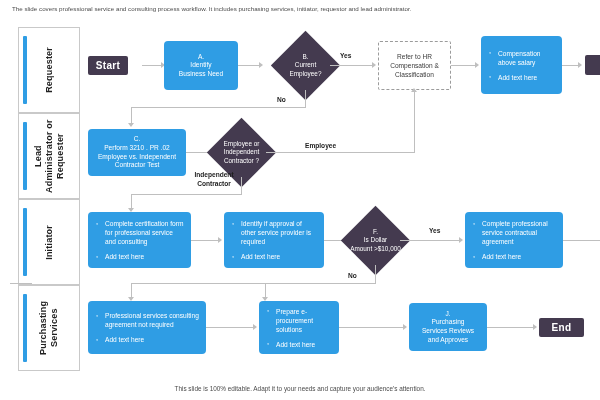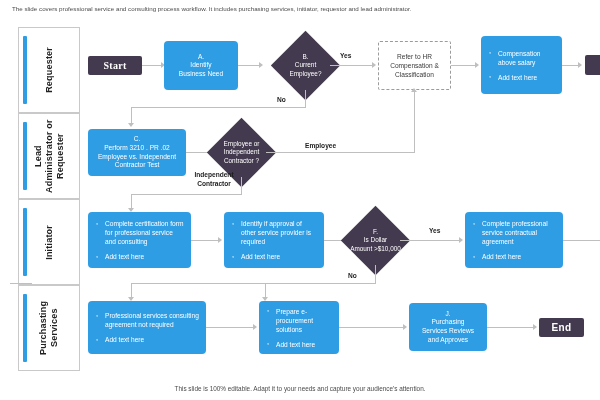--- a/index.html
+++ b/index.html
@@ -127,21 +127,21 @@
   </div>
   <div class="lane lane-3">
     <div class="bar"></div>
     <div class="lbl">Initiator</div>
   </div>
   <div class="lane lane-4">
     <div class="bar"></div>
     <div class="lbl">Purchasting Services</div>
   </div>
 
-  <div class="node term" style="left:88px;top:56px;width:54px;height:19px;font-family:Liberation Serif, serif;">Start</div>
+  <div class="node term" style="left:88px;top:56px;width:40px;height:19px;">Start</div>
 
   <div class="ln-h" style="left:142px;top:65px;width:20px;"></div>
   <div class="arw arw-r" style="left:161px;top:62px;"></div>
 
   <div class="node proc" style="left:164px;top:41px;width:74px;height:49px;">
     <span class="ln">A.</span>
     <span class="ln">Identify</span>
     <span class="ln">Business Need</span>
   </div>
 

